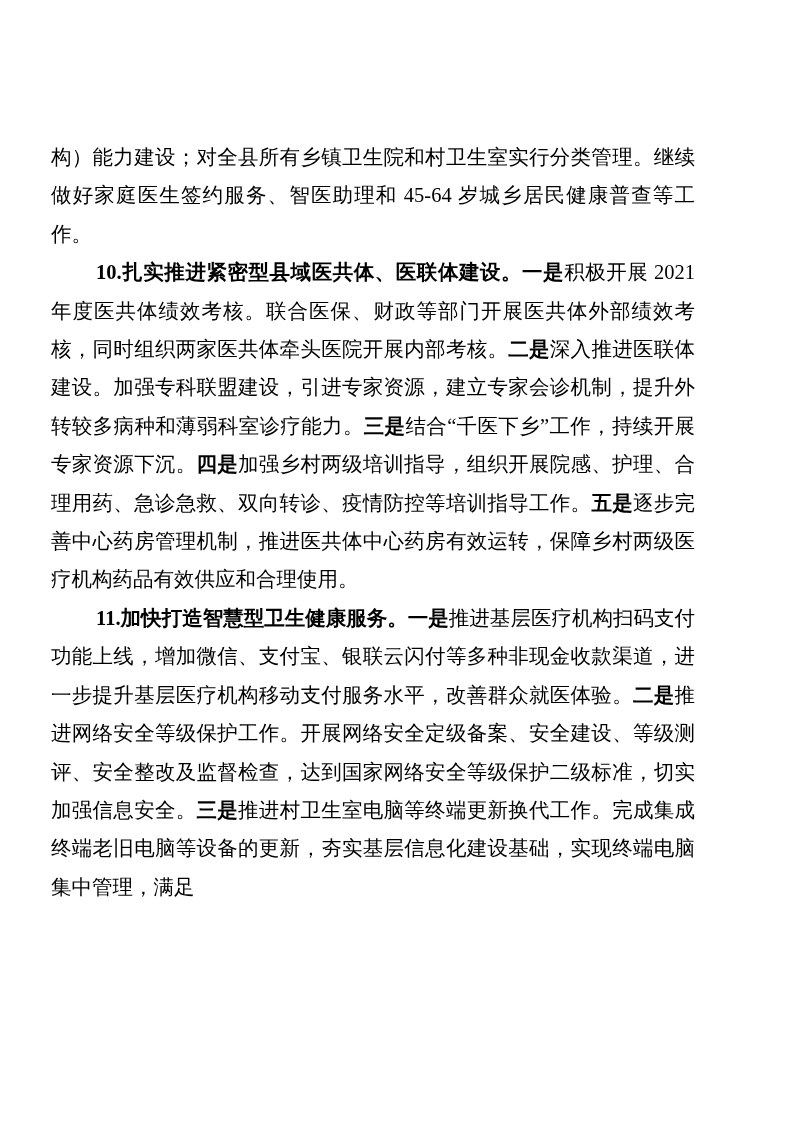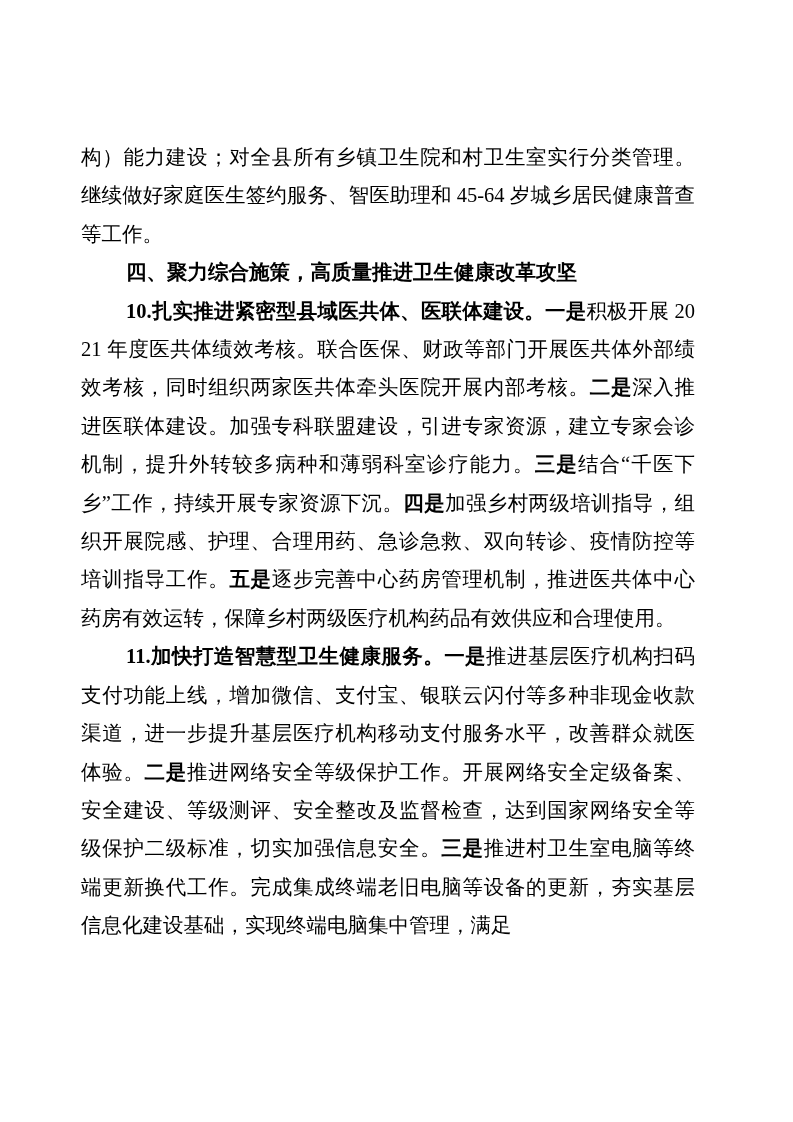--- a/index.html
+++ b/index.html
@@ -8,21 +8,21 @@
     background: #ffffff;
   }
   .page {
     position: relative;
     width: 793px;
     height: 1122px;
     margin: 0 auto;
     background: #ffffff;
     overflow: hidden;
     box-sizing: border-box;
-    padding: 138px 98px 0 81px;
+    padding: 138px 98px 0 51px;
     font-family: "Liberation Serif", "DejaVu Serif", serif;
     color: #000000;
     font-size: 20.5px;
     line-height: 38.4px;
   }
   .para {
     margin: 0;
     text-align: justify;
     text-align-last: left;
     word-break: break-all;
@@ -36,17 +36,16 @@
   .run.bold {
     font-weight: bold;
   }
 </style>
 </head>
 <body>
 
 <div class="page">
   <div>
       <p class="para"><span class="run">构）能力建设；对全县所有乡镇卫生院和村卫生室实行分类管理。继续做好家庭医生签约服务、智医助理和 45-64 岁城乡居民健康普查等工作。</span></p>
-      <p class="para indent heading"><span class="run bold">四、聚力综合施策，高质量推进卫生健康改革攻坚</span></p>
       <p class="para indent"><span class="run bold">10.扎实推进紧密型县域医共体、医联体建设。一是</span><span class="run">积极开展 2021 年度医共体绩效考核。联合医保、财政等部门开展医共体外部绩效考核，同时组织两家医共体牵头医院开展内部考核。</span><span class="run bold">二是</span><span class="run">深入推进医联体建设。加强专科联盟建设，引进专家资源，建立专家会诊机制，提升外转较多病种和薄弱科室诊疗能力。</span><span class="run bold">三是</span><span class="run">结合“千医下乡”工作，持续开展专家资源下沉。</span><span class="run bold">四是</span><span class="run">加强乡村两级培训指导，组织开展院感、护理、合理用药、急诊急救、双向转诊、疫情防控等培训指导工作。</span><span class="run bold">五是</span><span class="run">逐步完善中心药房管理机制，推进医共体中心药房有效运转，保障乡村两级医疗机构药品有效供应和合理使用。</span></p>
       <p class="para indent"><span class="run bold">11.加快打造智慧型卫生健康服务。一是</span><span class="run">推进基层医疗机构扫码支付功能上线，增加微信、支付宝、银联云闪付等多种非现金收款渠道，进一步提升基层医疗机构移动支付服务水平，改善群众就医体验。</span><span class="run bold">二是</span><span class="run">推进网络安全等级保护工作。开展网络安全定级备案、安全建设、等级测评、安全整改及监督检查，达到国家网络安全等级保护二级标准，切实加强信息安全。</span><span class="run bold">三是</span><span class="run">推进村卫生室电脑等终端更新换代工作。完成集成终端老旧电脑等设备的更新，夯实基层信息化建设基础，实现终端电脑集中管理，满足</span></p>
     </div>
 </div>
 
 </body></html>

